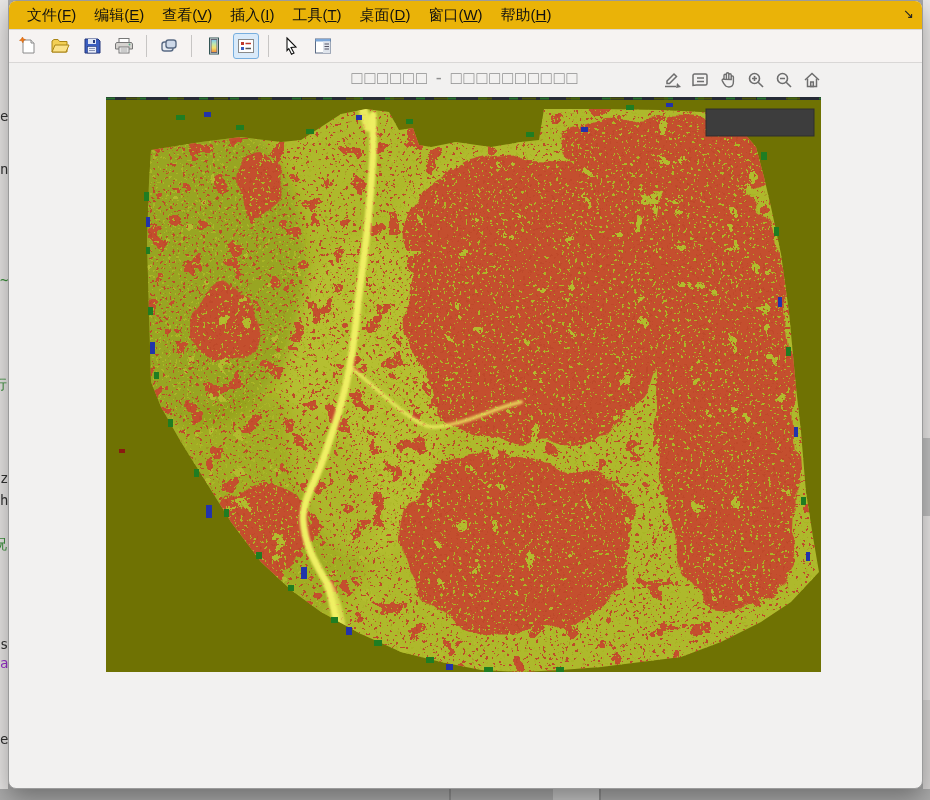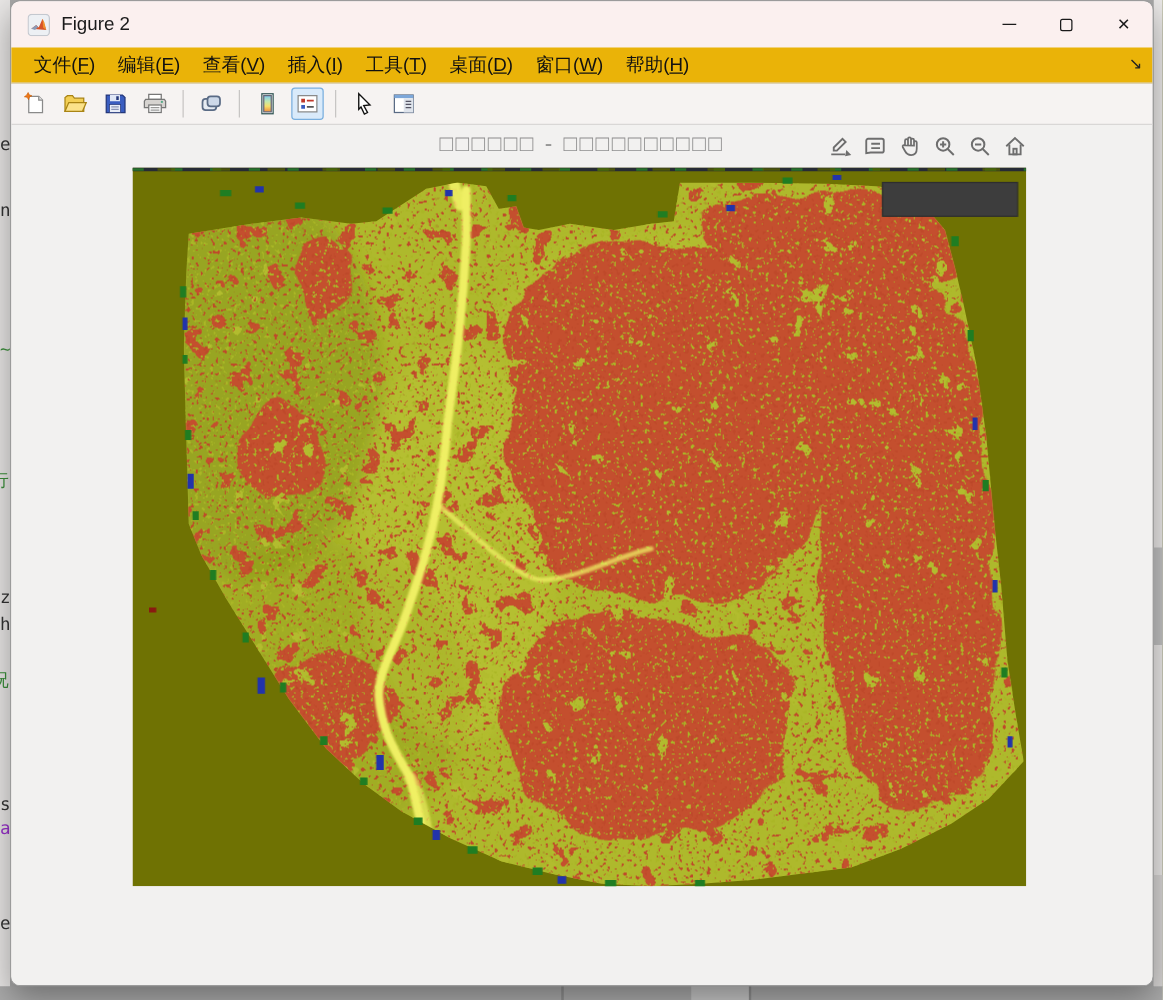--- a/index.html
+++ b/index.html
@@ -77,40 +77,20 @@
   <div class="thumb2"></div>
 </div>
 <div class="bg-bottom">
   <div class="divider d1"></div>
   <div class="divider d2"></div>
   <div class="lightseg"></div>
 </div>
 
 <div class="window">
 
-  <div class="titlebar">
-    <svg class="app-icon" viewBox="0 0 18 18">
-      <rect x="0.5" y="0.5" width="17" height="17" rx="3" fill="#edf0f4" stroke="#c4c8cf"></rect>
-      <path d="M3 12 L7 9 L9 11 L12 4 L15 13 Z" fill="#d6532a"></path>
-      <path d="M3 12 L7 9 L8.5 10.5 L6 13 Z" fill="#8a9bb8"></path>
-      <path d="M12 4 L13.5 7 L15 13 L12.5 11 Z" fill="#f0902f"></path>
-    </svg>
-    <span class="win-title">Figure 2</span>
-    <div class="win-controls">
-      <div class="win-btn">
-          <span class="minline"></span>
-        </div>
-      <div class="win-btn">
-          <span class="maxbox"></span>
-        </div>
-      <div class="win-btn close">
-          <span>×</span>
-        </div>
-    </div>
-  </div>
 
   <div class="menubar">
     <div class="menu-item"><span>文件(</span><u>F</u><span>)</span></div>
     <div class="menu-item"><span>编辑(</span><u>E</u><span>)</span></div>
     <div class="menu-item"><span>查看(</span><u>V</u><span>)</span></div>
     <div class="menu-item"><span>插入(</span><u>I</u><span>)</span></div>
     <div class="menu-item"><span>工具(</span><u>T</u><span>)</span></div>
     <div class="menu-item"><span>桌面(</span><u>D</u><span>)</span></div>
     <div class="menu-item"><span>窗口(</span><u>W</u><span>)</span></div>
     <div class="menu-item"><span>帮助(</span><u>H</u><span>)</span></div>

